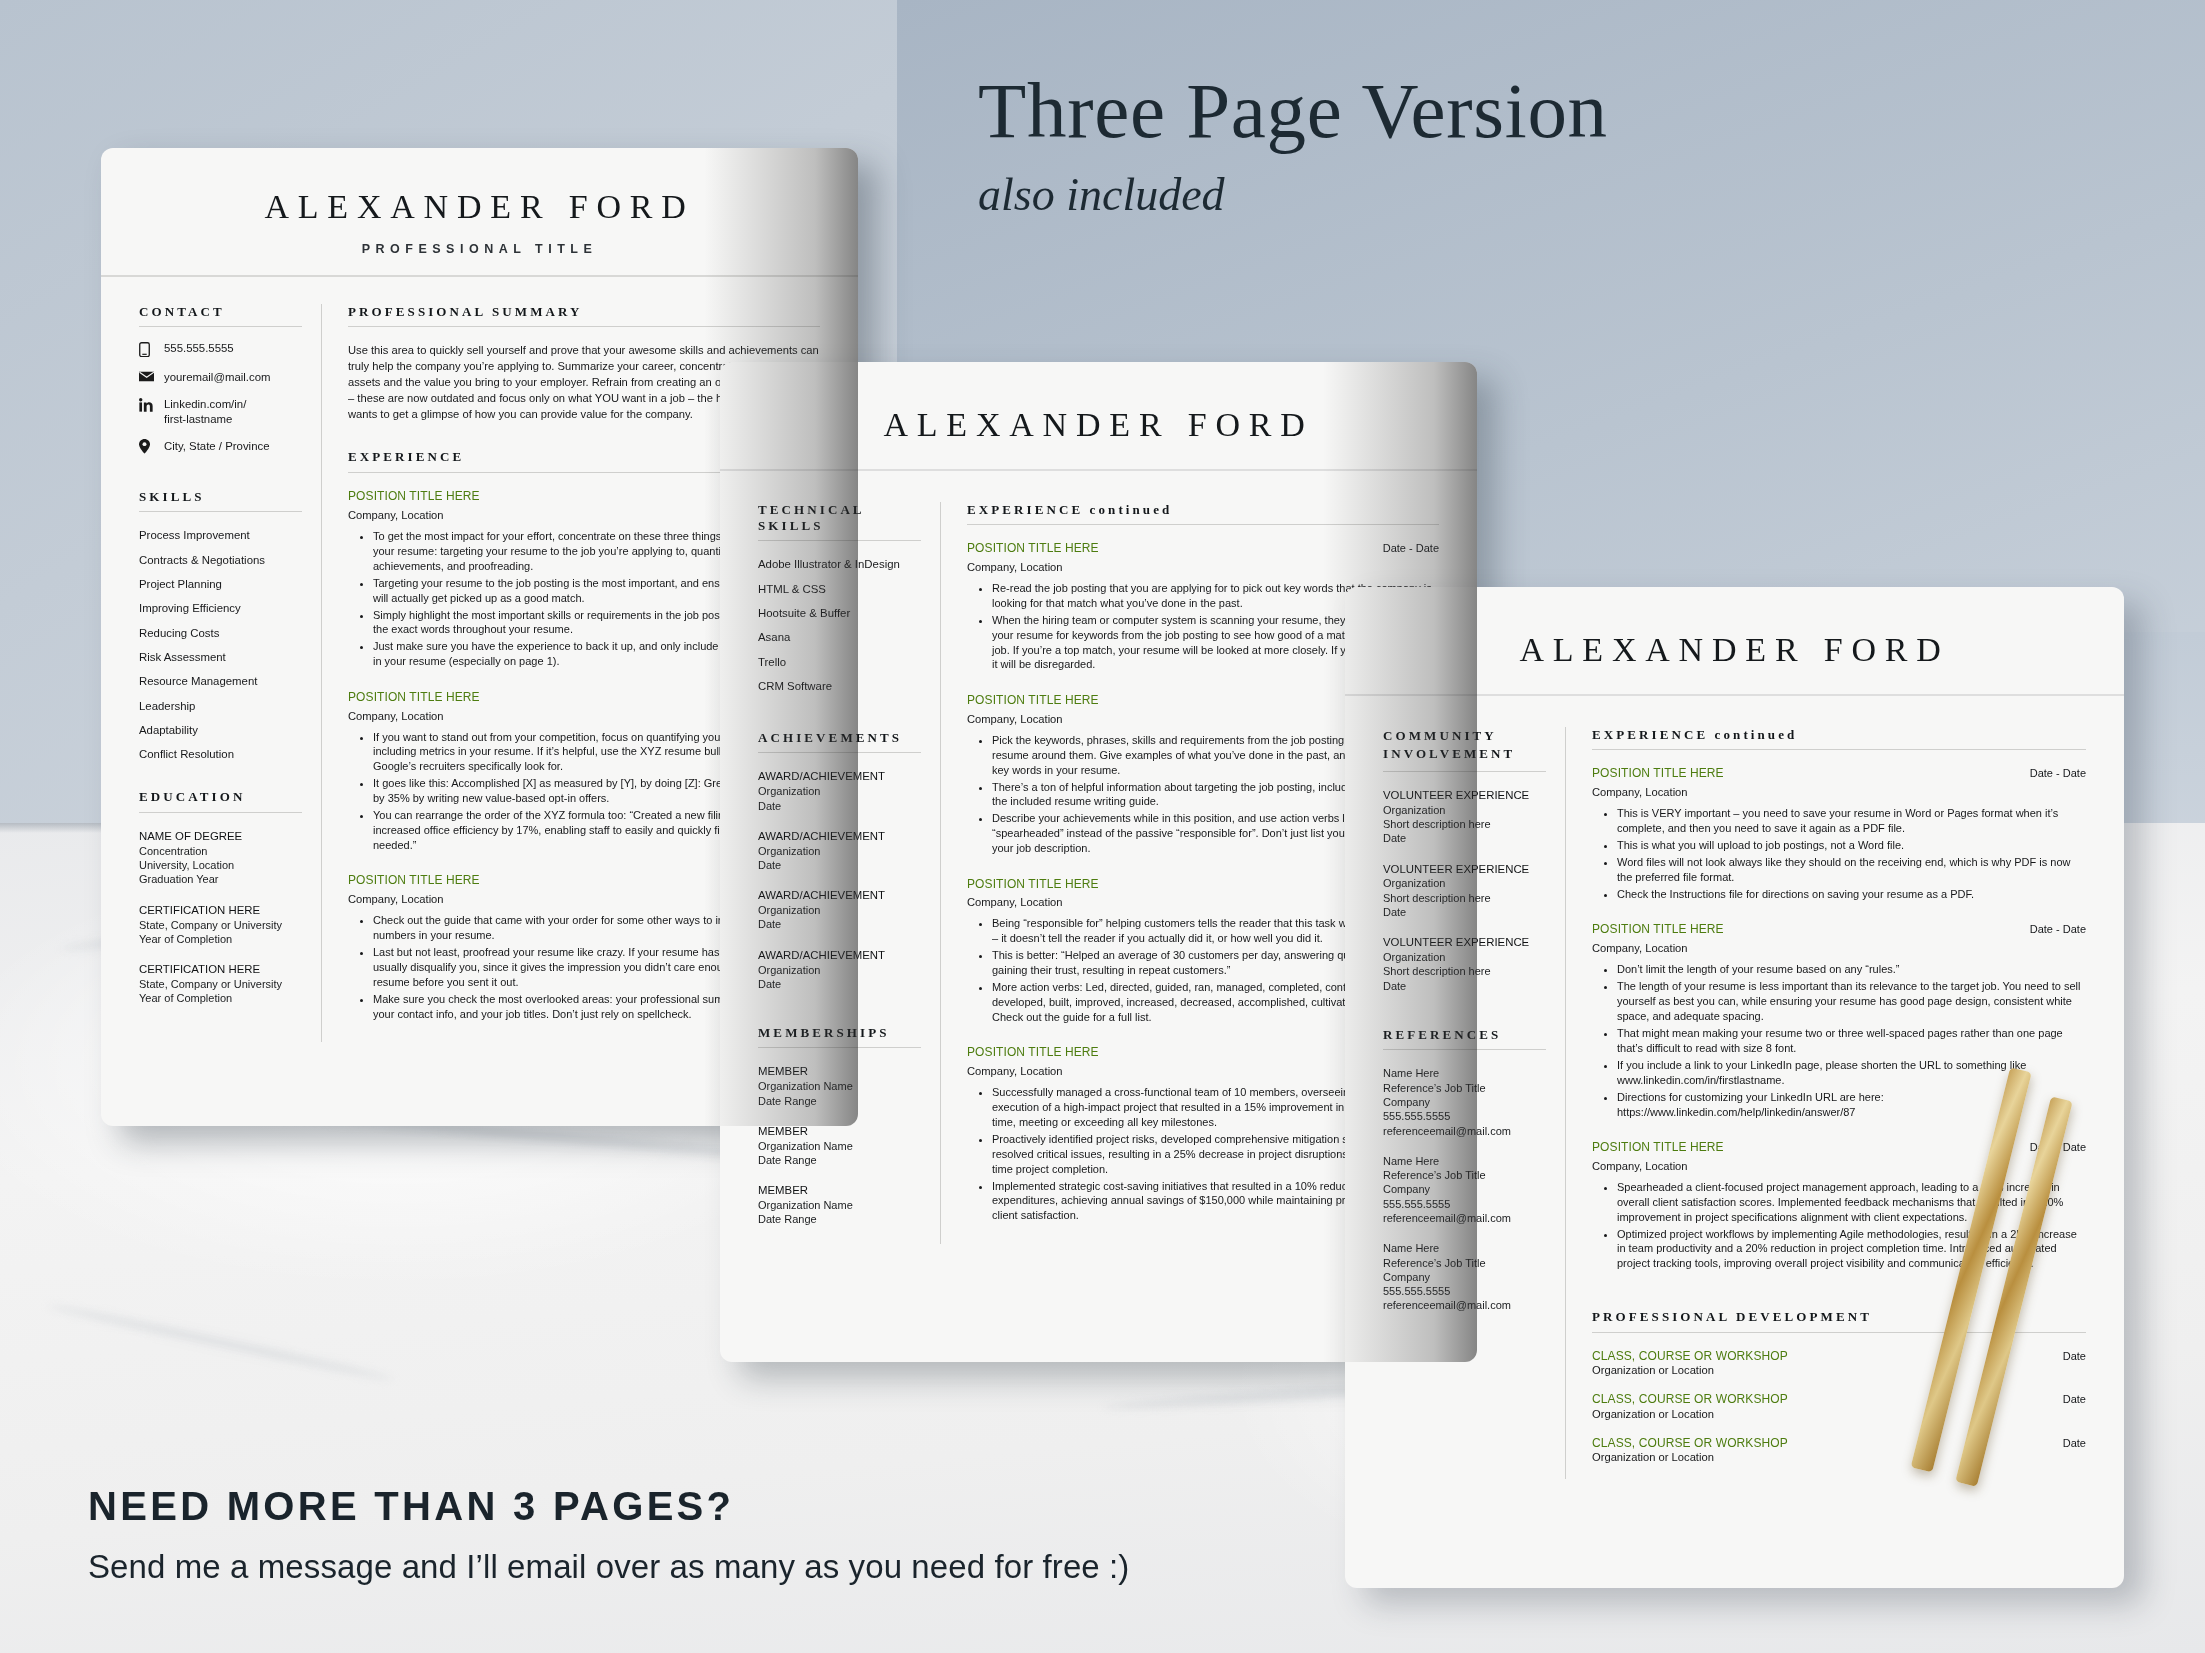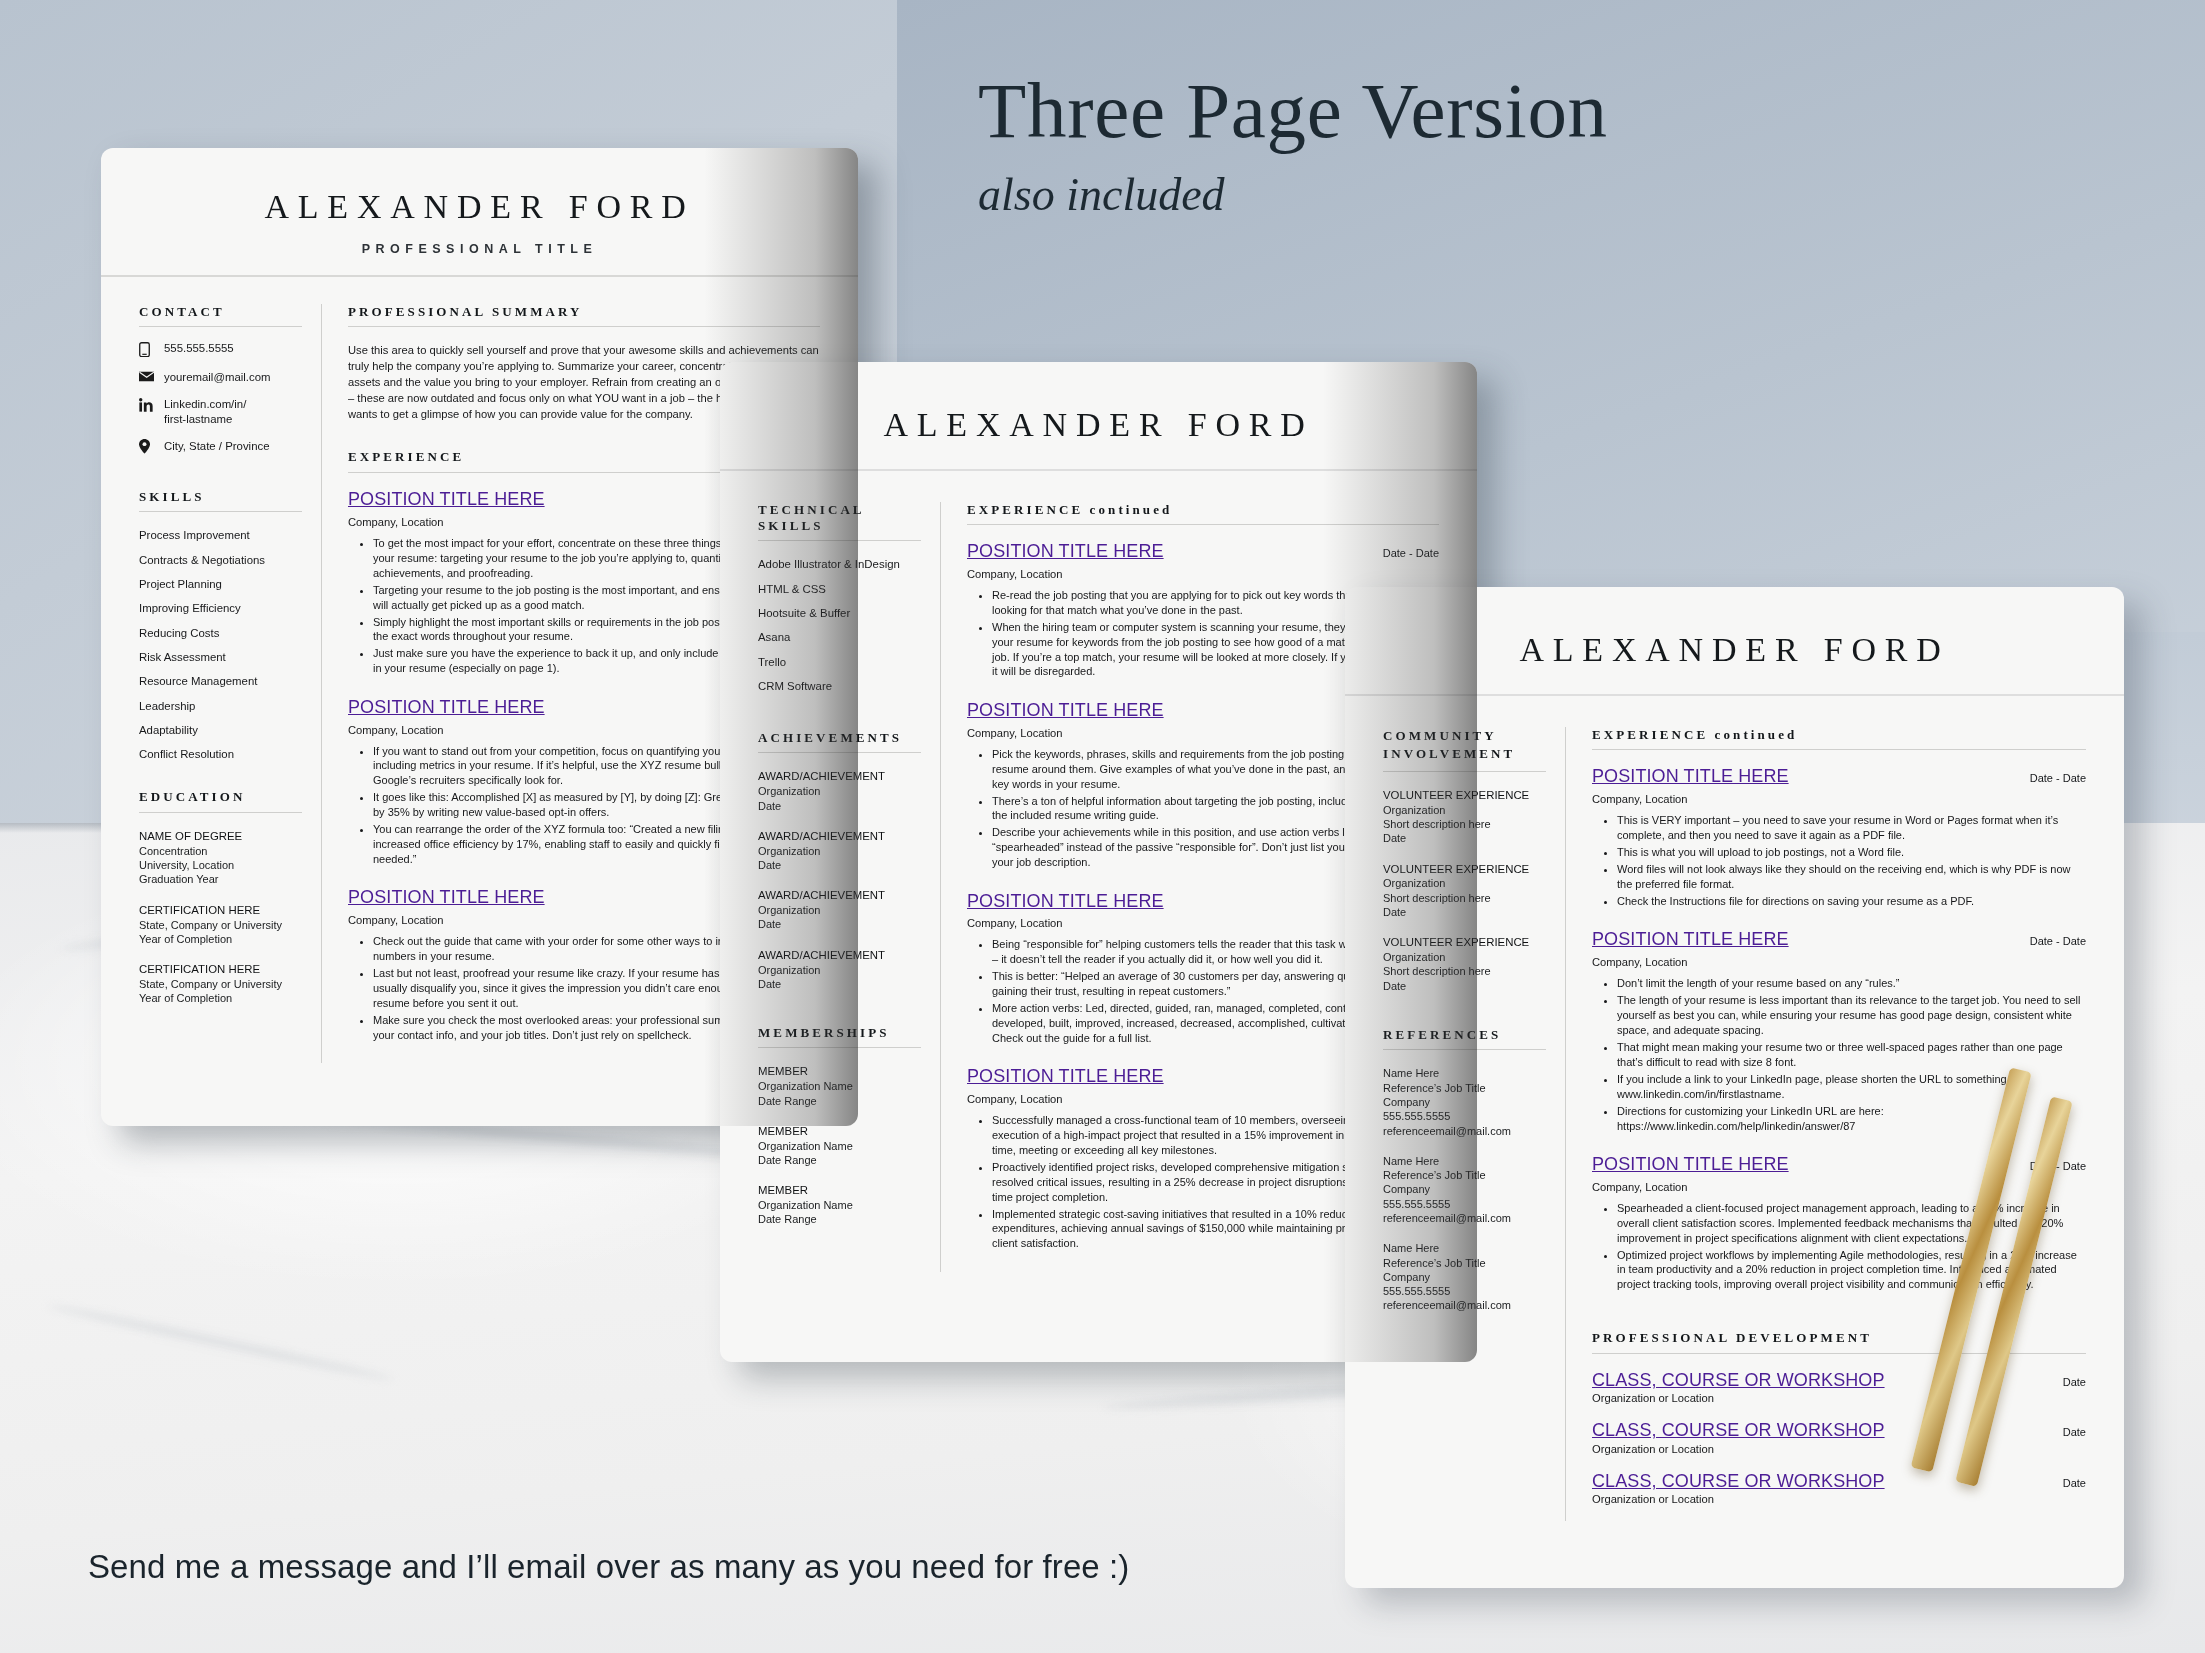--- a/index.html
+++ b/index.html
@@ -131,21 +131,21 @@
 
   .list-item { font-size: 11.4px; line-height: 1.33; color: #17181a; margin-bottom: 9.2px; }
 
   .blk { margin-bottom: 16px; }
   .blk .t { font-size: 11.4px; color: #101214; line-height: 1.3; }
   .blk .s { font-size: 11px; color: #1a1c1e; line-height: 1.3; }
 
   
   .para { font-size: 11.2px; line-height: 1.42; color: #17181a; }
   .pos { margin-bottom: 5.9px; display: flex; justify-content: space-between; align-items: baseline; }
-  .pos .p-title { font-size: 18px; color: #4c1d95; letter-spacing: 0.1px; text-decoration: underline; }
+  .pos .p-title { font-size: 12px; color: #4d7c0f; letter-spacing: 0.1px; }
   .pos .p-date { font-size: 11px; color: #15171a; white-space: nowrap; padding-left: 10.3px; }
   .p-company { font-size: 11.2px; color: #17181a; margin-top: 0.7px; }
   ul.bul { margin: 8px 0 0 0; padding-left: 25px; }
   ul.bul li { font-size: 11px; line-height: 1.35; color: #17181a; margin-bottom: 2.2px; }
   ul.bul li::marker { font-size: 11px; }
   .exp-block { margin-bottom: 20.6px; }
 
   
   .pen {
     position: absolute; border-radius: 4.4px;
@@ -563,15 +563,16 @@
           <span class="p-title">CLASS, COURSE OR WORKSHOP</span>
           <span class="p-date">Date</span>
         </div>
         <div class="p-company">Organization or Location</div>
       </div>
     </div>
   </div>
 </div>
 
 <div class="promo">
+  <div class="q">NEED MORE THAN 3 PAGES?</div>
   <div class="a">Send me a message and I’ll email over as many as you need for free :)</div>
 </div>
 
 
 </body></html>

